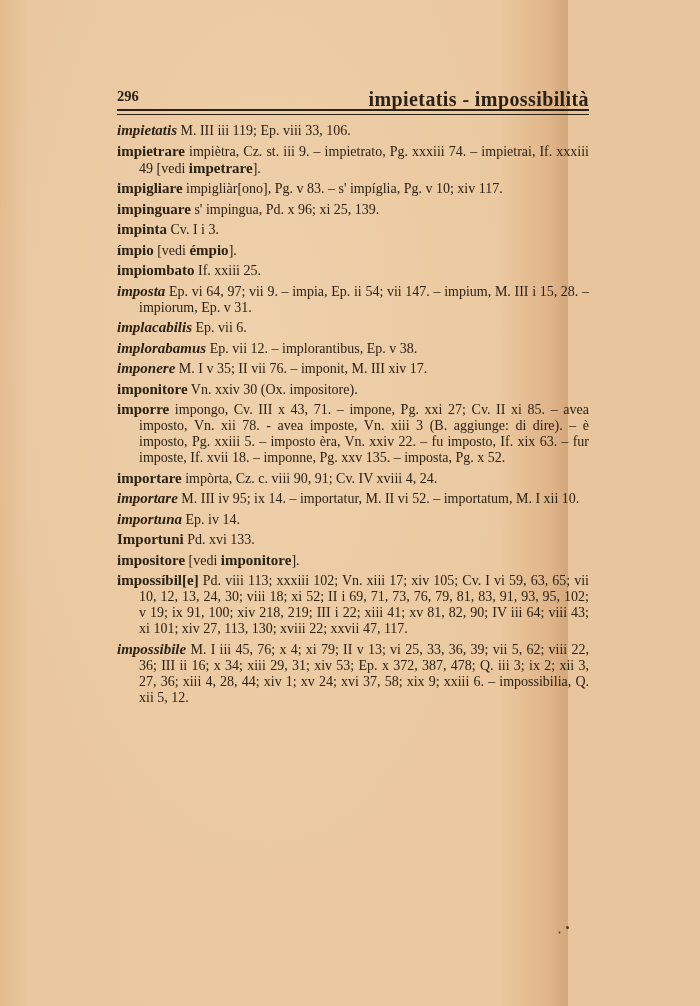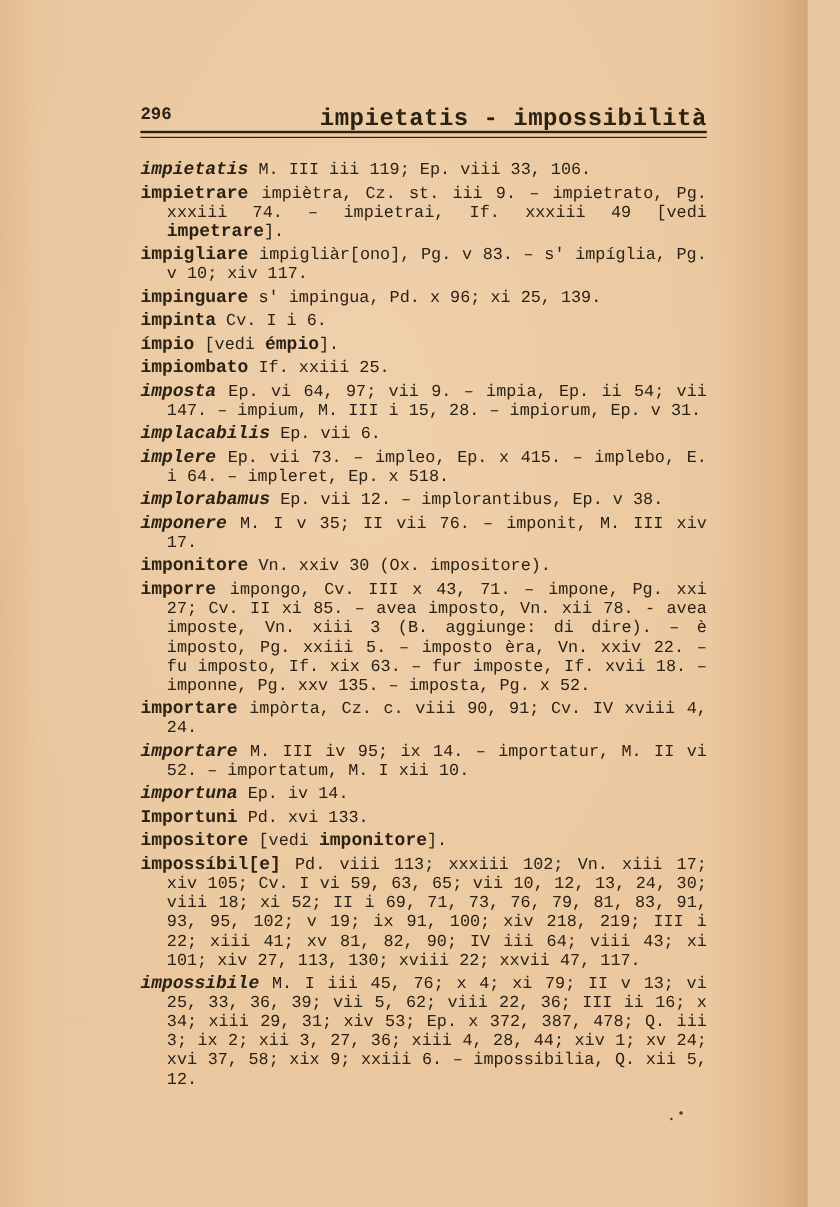--- a/index.html
+++ b/index.html
@@ -7,23 +7,23 @@
     padding: 0;
   }
   body {
     width: 700px;
     height: 1006px;
     overflow: hidden;
     background: #e9c59d;
   }
   .page {
     position: relative;
-    width: 673px;
+    width: 568px;
     height: 1006px;
-    font-family: Liberation Mono, monospace;
+    font-family: Liberation Serif, serif;
     color: #2b2114;
     background:
       radial-gradient(ellipse at 45% 35%, rgba(255,246,226,0.20), rgba(255,246,226,0) 62%),
       linear-gradient(to right, #e3bb90 0%, #eac79e 5%, #ebc89f 88%, #e0b489 97%, #d2a779 100%),
       #e9c59d;
   }
   .content {
     position: absolute;
     left: 117px;
     top: 88px;
@@ -47,21 +47,21 @@
     font-size: 20px;
     letter-spacing: 0.4px;
   }
   .rule {
     margin-top: 3px;
     height: 3px;
     border-top: 2px solid #2b2114;
     border-bottom: 1px solid #2b2114;
   }
   .entries {
-    margin-top: 19px;
+    margin-top: 7px;
     font-size: 14px;
     line-height: 16px;
     text-align: justify;
   }
   p.entry {
     margin: 0 0 3.5px 0;
     padding-left: 22px;
     text-indent: -22px;
   }
   .hw {
@@ -97,31 +97,30 @@
     <div class="entries">
 
       <p class="entry"><span class="hw it">impietatis</span> <span>M. III iii 119; Ep. viii 33, 106.</span></p>
 
       <p class="entry"><span class="hw">impietrare</span> <span>impiètra, Cz. st. iii 9. – impietrato, Pg. xxxiii 74. – impietrai, If. xxxiii 49 [vedi </span><span class="hw">impetrare</span><span>].</span></p>
 
       <p class="entry"><span class="hw">impigliare</span> <span>impigliàr[ono], Pg. v 83. – s' impíglia, Pg. v 10; xiv 117.</span></p>
 
       <p class="entry"><span class="hw">impinguare</span> <span>s' impingua, Pd. x 96; xi 25, 139.</span></p>
 
-      <p class="entry"><span class="hw">impinta</span> <span>Cv. I i 6.</span></p>
+      <p class="entry"><span class="hw">impinta</span> <span>Cv. I i 3.</span></p>
 
       <p class="entry"><span class="hw">ímpio</span> <span>[vedi </span><span class="hw">émpio</span><span>].</span></p>
 
       <p class="entry"><span class="hw">impiombato</span> <span>If. xxiii 25.</span></p>
 
       <p class="entry"><span class="hw it">imposta</span> <span>Ep. vi 64, 97; vii 9. – impia, Ep. ii 54; vii 147. – impium, M. III i 15, 28. – impiorum, Ep. v 31.</span></p>
 
       <p class="entry"><span class="hw it">implacabilis</span> <span>Ep. vii 6.</span></p>
 
-      <p class="entry"><span class="hw it">implere</span> <span>Ep. vii 73. – impleo, Ep. x 415. – implebo, E. i 64. – impleret, Ep. x 518.</span></p>
 
       <p class="entry"><span class="hw it">implorabamus</span> <span>Ep. vii 12. – implorantibus, Ep. v 38.</span></p>
 
 
       <p class="entry"><span class="hw it">imponere</span> <span>M. I v 35; II vii 76. – imponit, M. III xiv 17.</span></p>
 
       <p class="entry"><span class="hw">imponitore</span> <span>Vn. xxiv 30 (Ox. impositore).</span></p>
 
       <p class="entry"><span class="hw">imporre</span> <span>impongo, Cv. III x 43, 71. – impone, Pg. xxi 27; Cv. II xi 85. – avea imposto, Vn. xii 78. - avea imposte, Vn. xiii 3 (B. aggiunge: di dire). – è imposto, Pg. xxiii 5. – imposto èra, Vn. xxiv 22. – fu imposto, If. xix 63. – fur imposte, If. xvii 18. – imponne, Pg. xxv 135. – imposta, Pg. x 52.</span></p>
 

